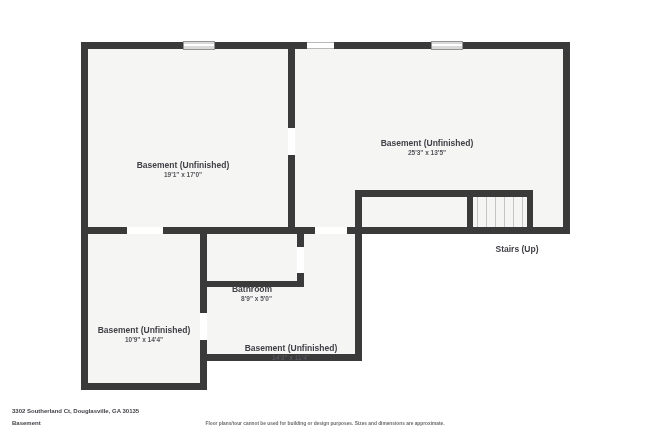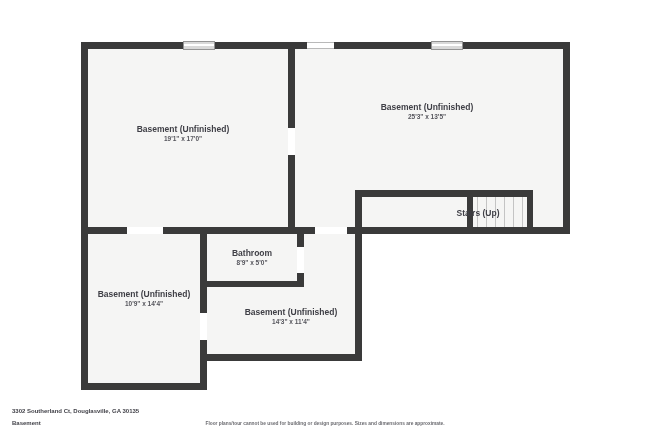--- a/index.html
+++ b/index.html
@@ -12,21 +12,21 @@
   .door-gap{position:absolute;background:#ffffff;}
   .window-gray{
     position:absolute;box-sizing:border-box;border:1px solid #949494;
     background:linear-gradient(to bottom,#d9d9d9 0%,#d9d9d9 30%,#ffffff 30%,#ffffff 64%,#d9d9d9 64%,#d9d9d9 100%);
   }
   .window-white{
     position:absolute;box-sizing:border-box;background:#ffffff;
     border-top:1px solid #b9b9b9;border-bottom:1px solid #b9b9b9;
   }
   .tread{position:absolute;width:1px;background:#c4c4c4;}
-  .room-label{position:absolute;transform:translateX(-50%);text-align:center;white-space:nowrap;}
+  .room-label{position:absolute;transform:translateX(-50%);text-align:center;white-space:nowrap;margin-top:36px;}
   .room-name{font-size:8.5px;font-weight:bold;color:#3f3f46;line-height:10px;}
   .room-dims{font-size:6.5px;font-weight:bold;color:#55555c;line-height:8px;margin-top:1px;}
   .footer-address{position:absolute;left:12px;top:408px;font-size:6px;font-weight:bold;color:#3f3f46;}
   .footer-floor{position:absolute;left:12px;top:420px;font-size:6px;font-weight:bold;color:#3f3f46;}
   .footer-disclaimer{
     position:absolute;left:325px;top:421px;transform:translateX(-50%);
     font-size:4.8px;font-weight:600;color:#6b6b70;white-space:nowrap;
   }
 </style>
 </head>
@@ -83,24 +83,24 @@
   <div class="window-gray" style="left:431px;top:41px;width:32px;height:9px;"></div>
 
   <div class="room-label" style="left:183px;top:124px;">
     <div class="room-name">Basement (Unfinished)</div>
     <div class="room-dims">19'1" x 17'0"</div>
   </div>
   <div class="room-label" style="left:427px;top:102px;">
     <div class="room-name">Basement (Unfinished)</div>
     <div class="room-dims">25'3" x 13'5"</div>
   </div>
-  <div class="room-label" style="left:478px;top:208px;">
+  <div class="room-label" style="left:517px;top:208px;">
     <div class="room-name">Stairs (Up)</div>
   </div>
-  <div class="room-label" style="left:252px;top:248px;">
+  <div class="room-label" style="left:252px;top:248px;text-align:right;">
     <div class="room-name">Bathroom</div>
     <div class="room-dims">8'9" x 5'0"</div>
   </div>
   <div class="room-label" style="left:144px;top:289px;">
     <div class="room-name">Basement (Unfinished)</div>
     <div class="room-dims">10'9" x 14'4"</div>
   </div>
   <div class="room-label" style="left:291px;top:307px;">
     <div class="room-name">Basement (Unfinished)</div>
     <div class="room-dims">14'3" x 11'4"</div>

